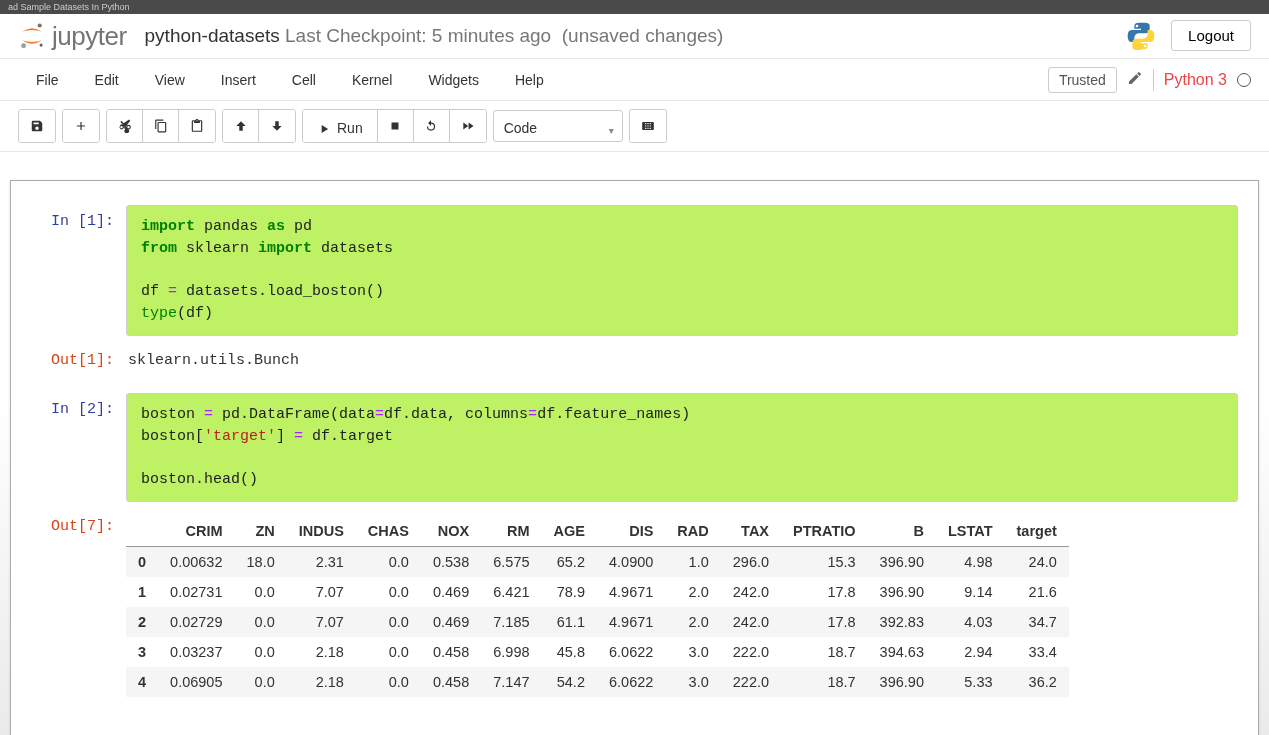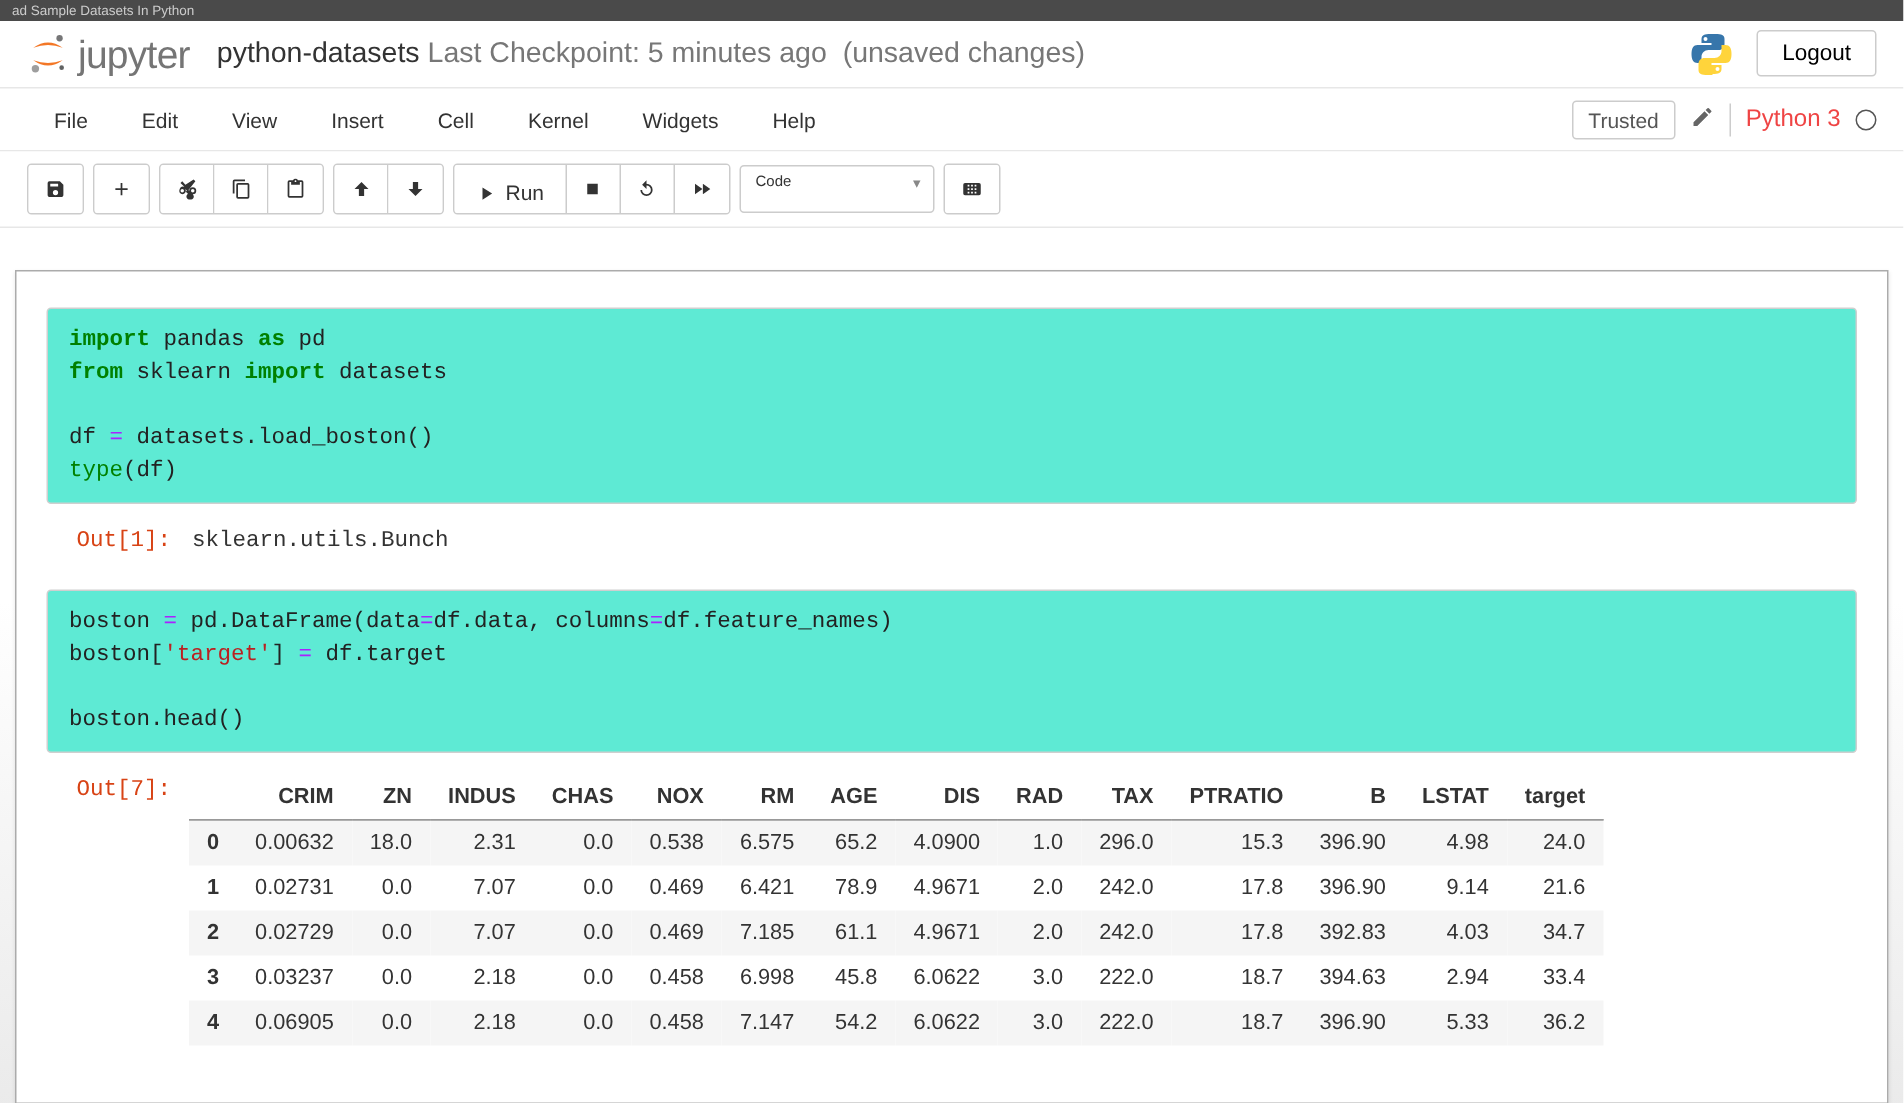--- a/index.html
+++ b/index.html
@@ -22,30 +22,30 @@
   .edit-icon { color: #666; }
   .divider-v { width: 1px; height: 22px; background: #ccc; }
   .kernel-name { font-size: 16px; color: #ef4444; }
   .kernel-circle { width: 14px; height: 14px; border: 1.5px solid #555; border-radius: 50%; display: inline-block; }
   .toolbar { display: flex; align-items: center; padding: 8px 18px; border-bottom: 1px solid #e7e7e7; gap: 6px; background: #fff; }
   .tool-group { display: flex; border: 1px solid #ccc; border-radius: 3px; overflow: hidden; }
   .tool-btn { background: #fff; border: none; border-right: 1px solid #ccc; padding: 6px 10px; min-width: 36px; height: 32px; display: flex; align-items: center; justify-content: center; cursor: pointer; font-size: 14px; color: #333; }
   .tool-btn:last-child { border-right: none; }
   .tool-btn.run { gap: 6px; padding: 6px 14px; align-items: flex-end; }
   .tool-btn svg { width: 14px; height: 14px; }
-  .cell-type { border: 1px solid #ccc; border-radius: 3px; padding: 5px 26px 5px 10px; height: 32px; background: #fff; font-size: 10px; min-width: 130px; position: relative; display:flex; align-items:flex-start;}
+  .cell-type { border: 1px solid #ccc; border-radius: 3px; padding: 5px 26px 5px 10px; height: 32px; background: #fff; font-size: 14px; min-width: 130px; position: relative; display:flex; align-items:flex-end;}
   .cell-type::after { content: "▾"; position: absolute; right: 8px; color: #888; font-size: 10px; }
   .notebook-area { background: linear-gradient(#fff 40%, #e8e8e8); padding: 28px 10px 40px 10px; min-height: 580px; }
   .notebook { background: #fff; border: 1px solid #ababab; box-shadow: 0 1px 3px rgba(0,0,0,0.1); padding: 24px 20px 30px 20px; max-width: 1250px; margin: 0 auto; }
   .cell { display: flex; margin-bottom: 8px; }
   .prompt { width: 95px; flex-shrink: 0; text-align: right; padding: 8px 12px 0 0; font-family: Menlo, Monaco, "Courier New", monospace; font-size: 15px; }
   .prompt.in { color: #303F9F; }
   .prompt.out { color: #D84315; }
   .cell-body { flex: 1; min-width: 0; }
-  .code-input { border: 1px solid #cfcfcf; background: #5eead4; padding: 10px 14px; border-radius: 3px; }
+  .code-input { border: 1px solid #cfcfcf; background: #bef264; padding: 10px 14px; border-radius: 3px; }
   pre.code { font-family: Menlo, Monaco, "Courier New", monospace; font-size: 15px; line-height: 1.45; white-space: pre; color: #222; }
   .kw-green { color: #008000; font-weight: bold; }
   .builtin { color: #008000; }
   .str { color: #BA2121; }
   .op { color: #AA22FF; }
   .plain-output { font-family: Menlo, Monaco, "Courier New", monospace; font-size: 15px; padding: 8px 0 16px 2px; }
   .df-table { border-collapse: collapse; font-size: 14.5px; margin-top: 6px; }
   .df-table th, .df-table td { padding: 7px 12px; text-align: right; white-space: nowrap; }
   .df-table thead th { border-bottom: 1px solid #999; font-weight: bold; }
   .df-table thead th:first-child { border-bottom: 1px solid #999; }
@@ -182,37 +182,39 @@
       <svg viewBox="0 0 24 24">
           <path fill="#333" d="M20 5H4a2 2 0 00-2 2v10a2 2 0 002 2h16a2 2 0 002-2V7a2 2 0 00-2-2zM9 17H7v-2h2v2zm0-4H7v-2h2v2zm0-4H7V7h2v2zm4 8h-2v-2h2v2zm0-4h-2v-2h2v2zm0-4h-2V7h2v2zm4 8h-2v-2h2v2zm0-4h-2v-2h2v2zm0-4h-2V7h2v2z"></path>
         </svg>
     </button>
   </div>
 </div>
 
 <div class="notebook-area">
   <div class="notebook" id="notebook">
       <div class="cell">
+        <div class="prompt in">In [1]:</div>
         <div class="cell-body">
           <div class="code-input">
             <pre class="code"><span class="kw-green">import</span><span> pandas </span><span class="kw-green">as</span><span> pd</span>
 <span class="kw-green">from</span><span> sklearn </span><span class="kw-green">import</span><span> datasets</span>
 <span></span>
 <span>df </span><span class="op">=</span><span> datasets.load_boston()</span>
 <span class="builtin">type</span><span>(df)</span></pre>
           </div>
         </div>
       </div>
       <div class="cell">
         <div class="prompt out">Out[1]:</div>
         <div class="cell-body">
           <div class="plain-output">sklearn.utils.Bunch</div>
         </div>
       </div>
       <div class="cell">
+        <div class="prompt in">In [2]:</div>
         <div class="cell-body">
           <div class="code-input">
             <pre class="code"><span>boston </span><span class="op">=</span><span> pd.DataFrame(data</span><span class="op">=</span><span>df.data, columns</span><span class="op">=</span><span>df.feature_names)</span>
 <span>boston[</span><span class="str">'target'</span><span>] </span><span class="op">=</span><span> df.target</span>
 <span></span>
 <span>boston.head()</span></pre>
           </div>
         </div>
       </div>
       <div class="cell">

